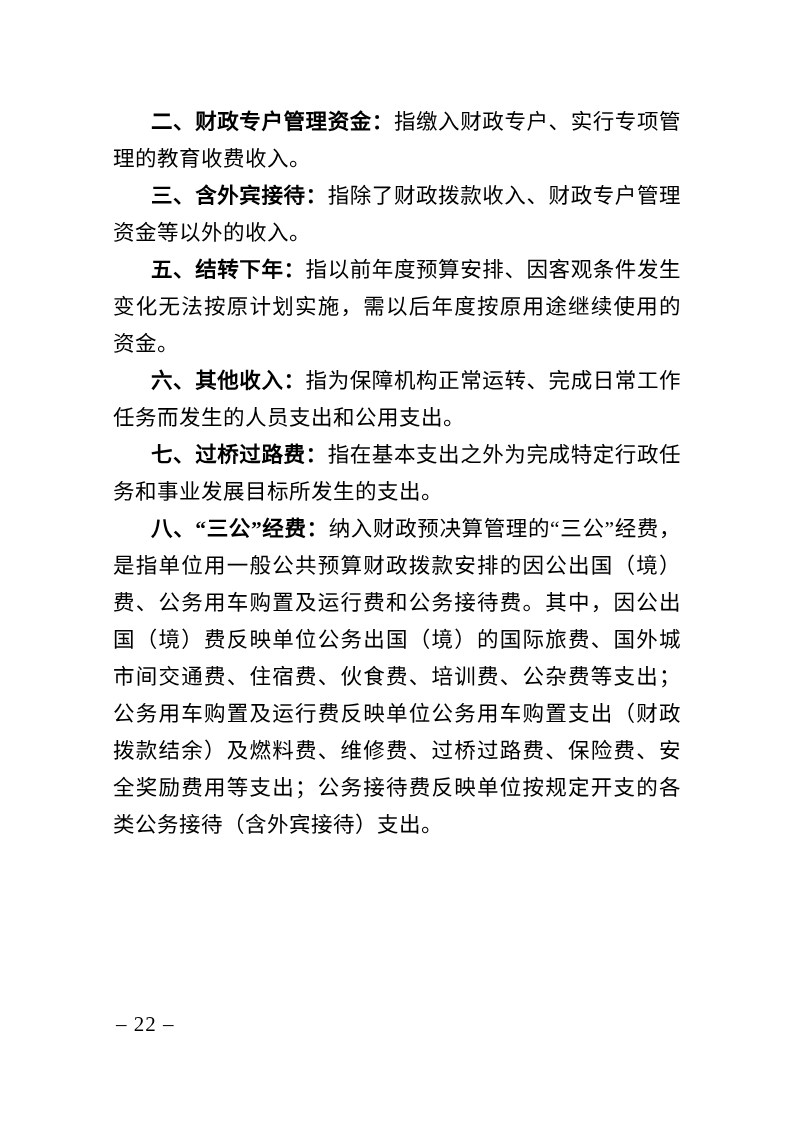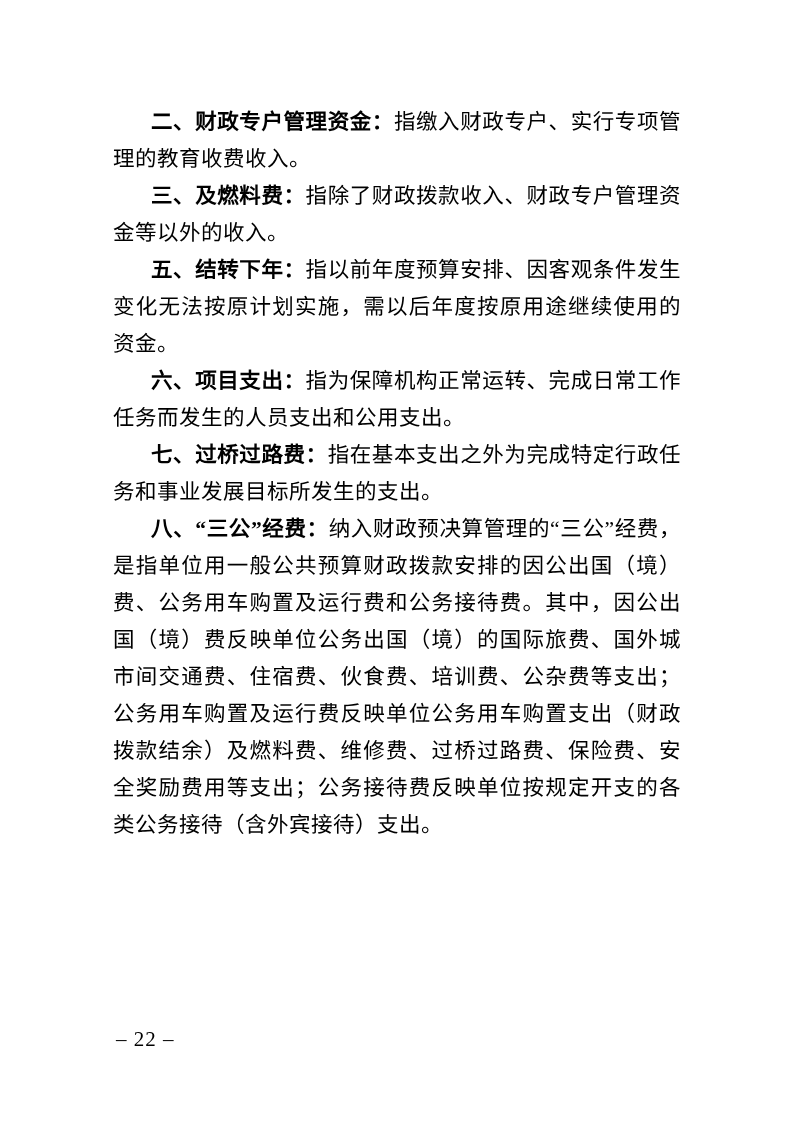--- a/index.html
+++ b/index.html
@@ -37,36 +37,35 @@
     padding: 0;
     text-indent: 38px;
   }
   .lead {
     font-weight: bold;
   }
   .page-footer {
     position: absolute;
     left: 116px;
     top: 1012px;
-    margin-top: 15px;
   }
   .page-number {
     font-size: 21px;
     letter-spacing: 1px;
     white-space: pre;
   }
 </style>
 </head>
 <body>
 
 <div class="page">
   <main class="content">
       <p><span class="lead">二、财政专户管理资金：</span><span class="body-text">指缴入财政专户、实行专项管理的教育收费收入。</span></p>
-      <p><span class="lead">三、及燃料费：</span><span class="body-text">指除了财政拨款收入、财政专户管理资金等以外的收入。</span></p>
+      <p><span class="lead">三、含外宾接待：</span><span class="body-text">指除了财政拨款收入、财政专户管理资金等以外的收入。</span></p>
       <p><span class="lead">五、结转下年：</span><span class="body-text">指以前年度预算安排、因客观条件发生变化无法按原计划实施，需以后年度按原用途继续使用的资金。</span></p>
-      <p><span class="lead">六、项目支出：</span><span class="body-text">指为保障机构正常运转、完成日常工作任务而发生的人员支出和公用支出。</span></p>
+      <p><span class="lead">六、其他收入：</span><span class="body-text">指为保障机构正常运转、完成日常工作任务而发生的人员支出和公用支出。</span></p>
       <p><span class="lead">七、过桥过路费：</span><span class="body-text">指在基本支出之外为完成特定行政任务和事业发展目标所发生的支出。</span></p>
       <p><span class="lead">八、“三公”经费：</span><span class="body-text">纳入财政预决算管理的“三公”经费，是指单位用一般公共预算财政拨款安排的因公出国（境）费、公务用车购置及运行费和公务接待费。其中，因公出国（境）费反映单位公务出国（境）的国际旅费、国外城市间交通费、住宿费、伙食费、培训费、公杂费等支出；公务用车购置及运行费反映单位公务用车购置支出（财政拨款结余）及燃料费、维修费、过桥过路费、保险费、安全奖励费用等支出；公务接待费反映单位按规定开支的各类公务接待（含外宾接待）支出。</span></p>
     </main>
   <footer class="page-footer">
     <span class="page-number">– 22 –</span>
   </footer>
 </div>
 
 </body></html>

